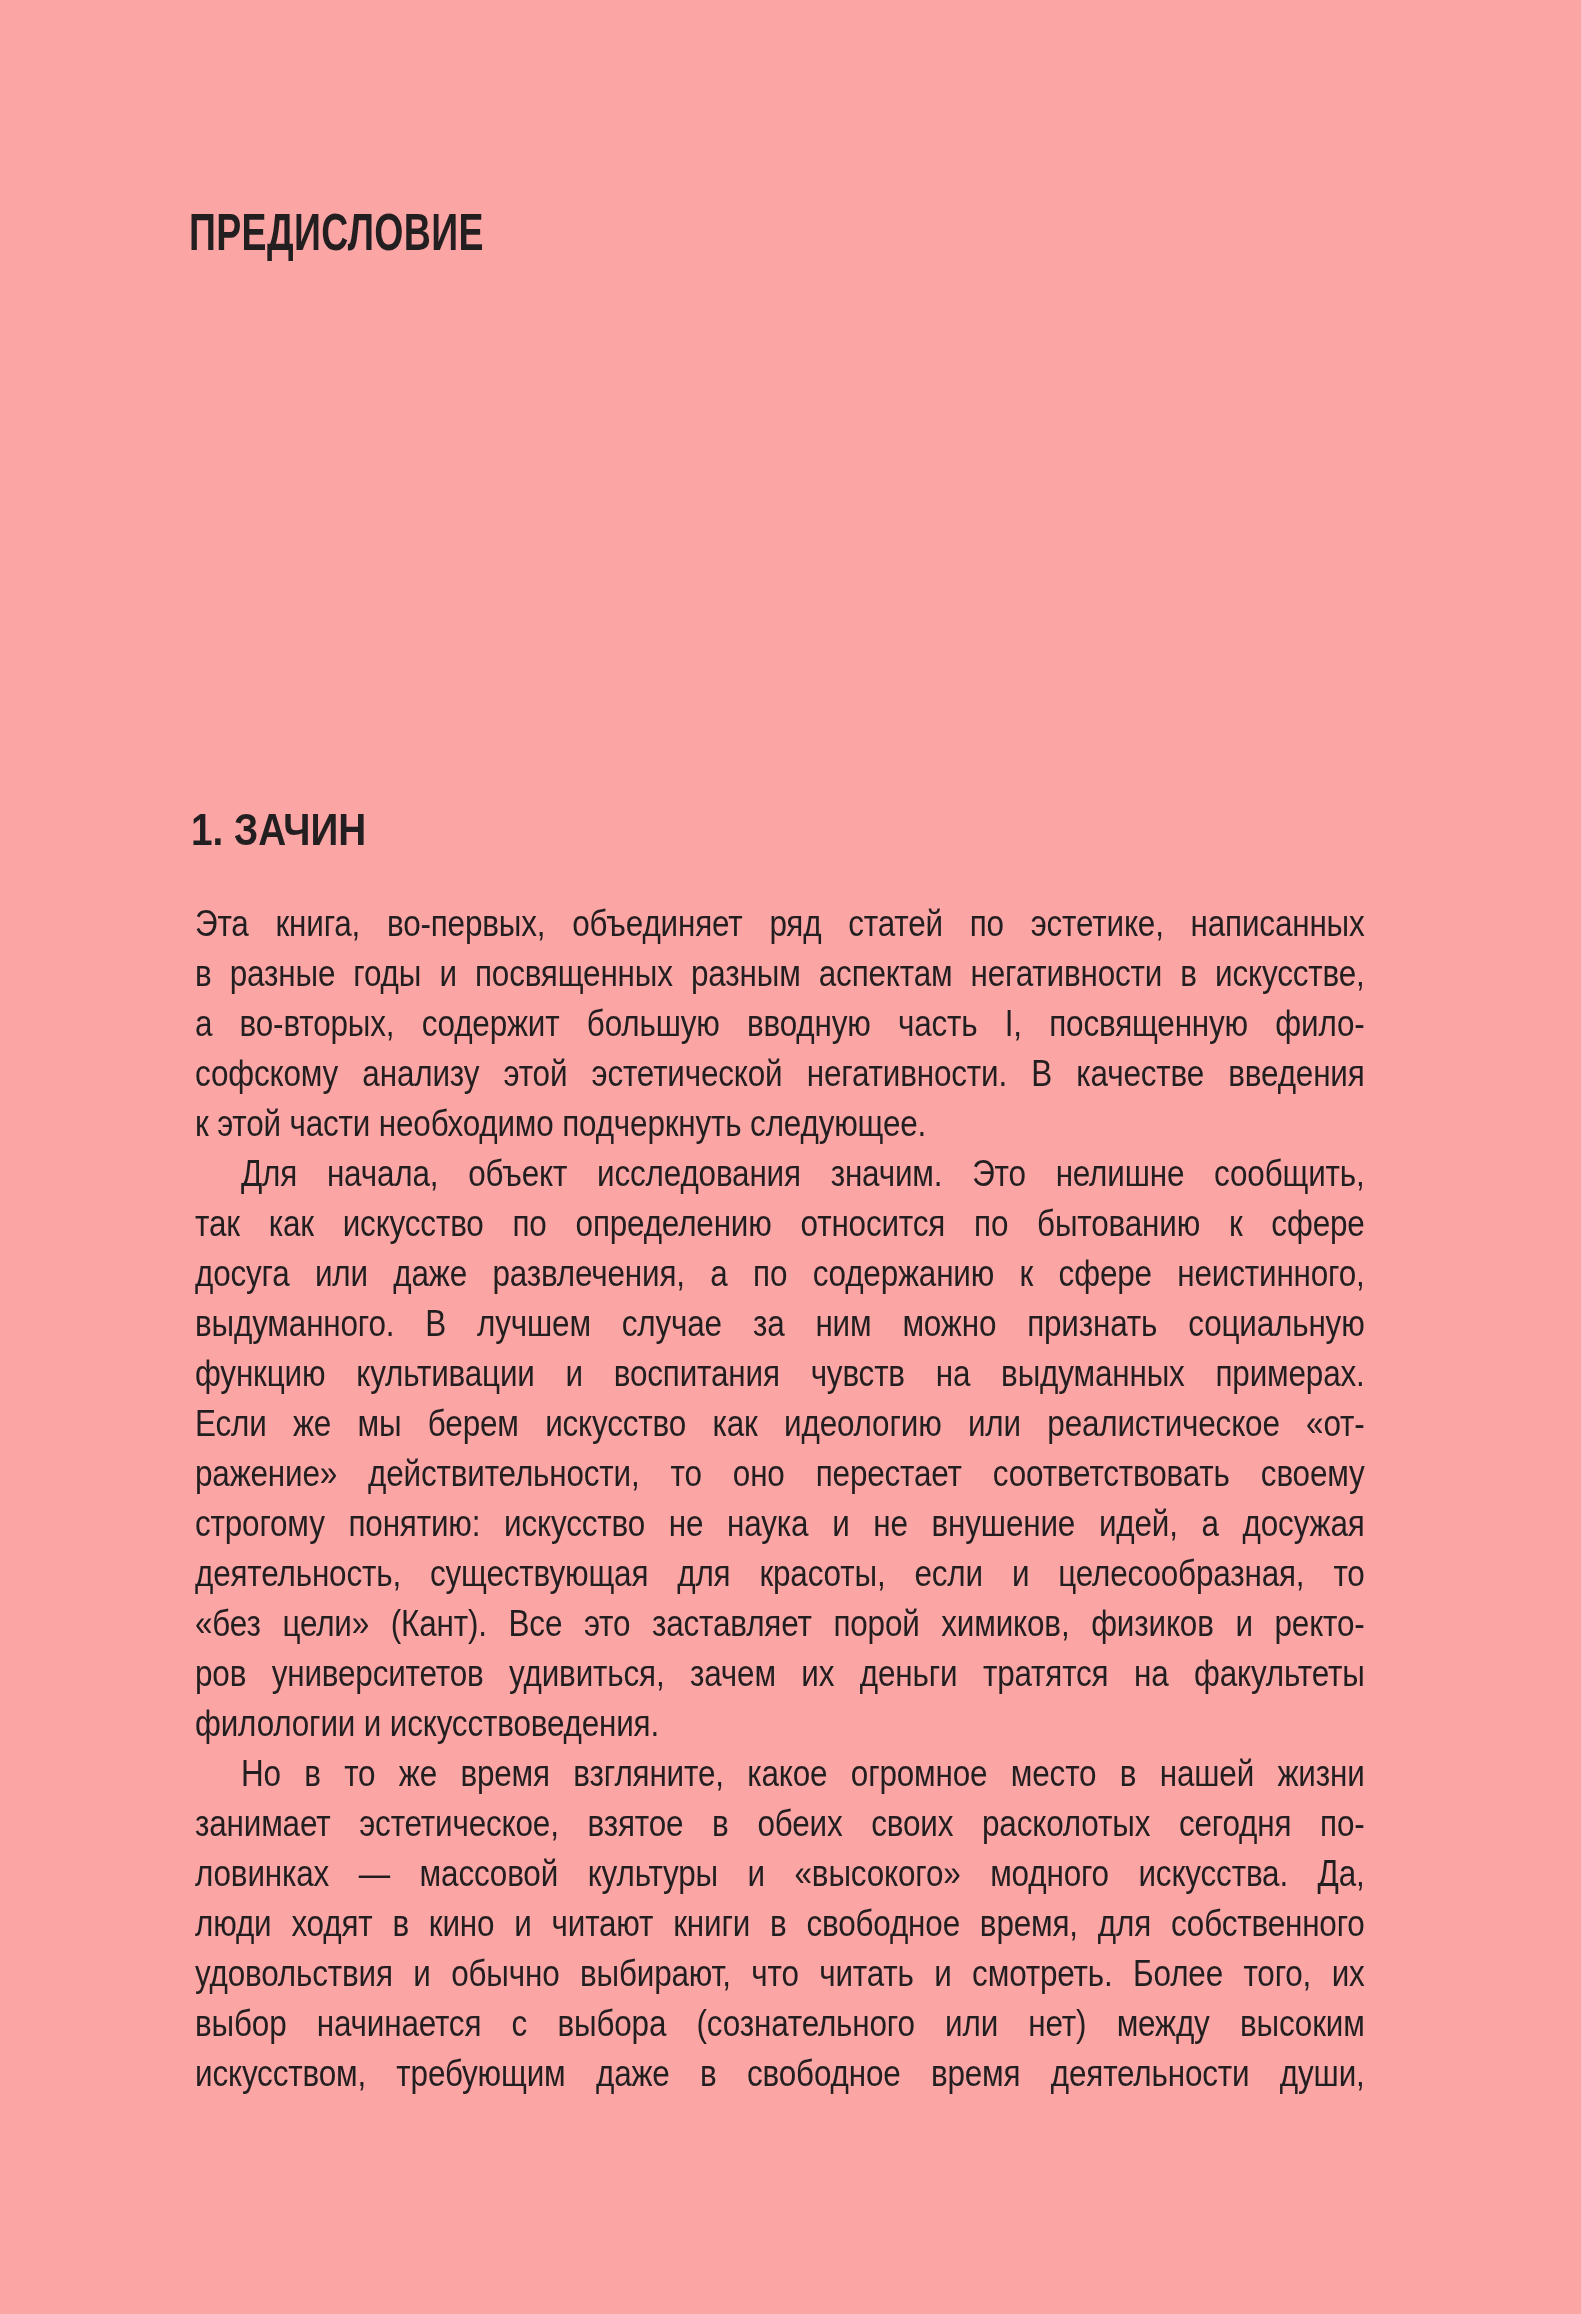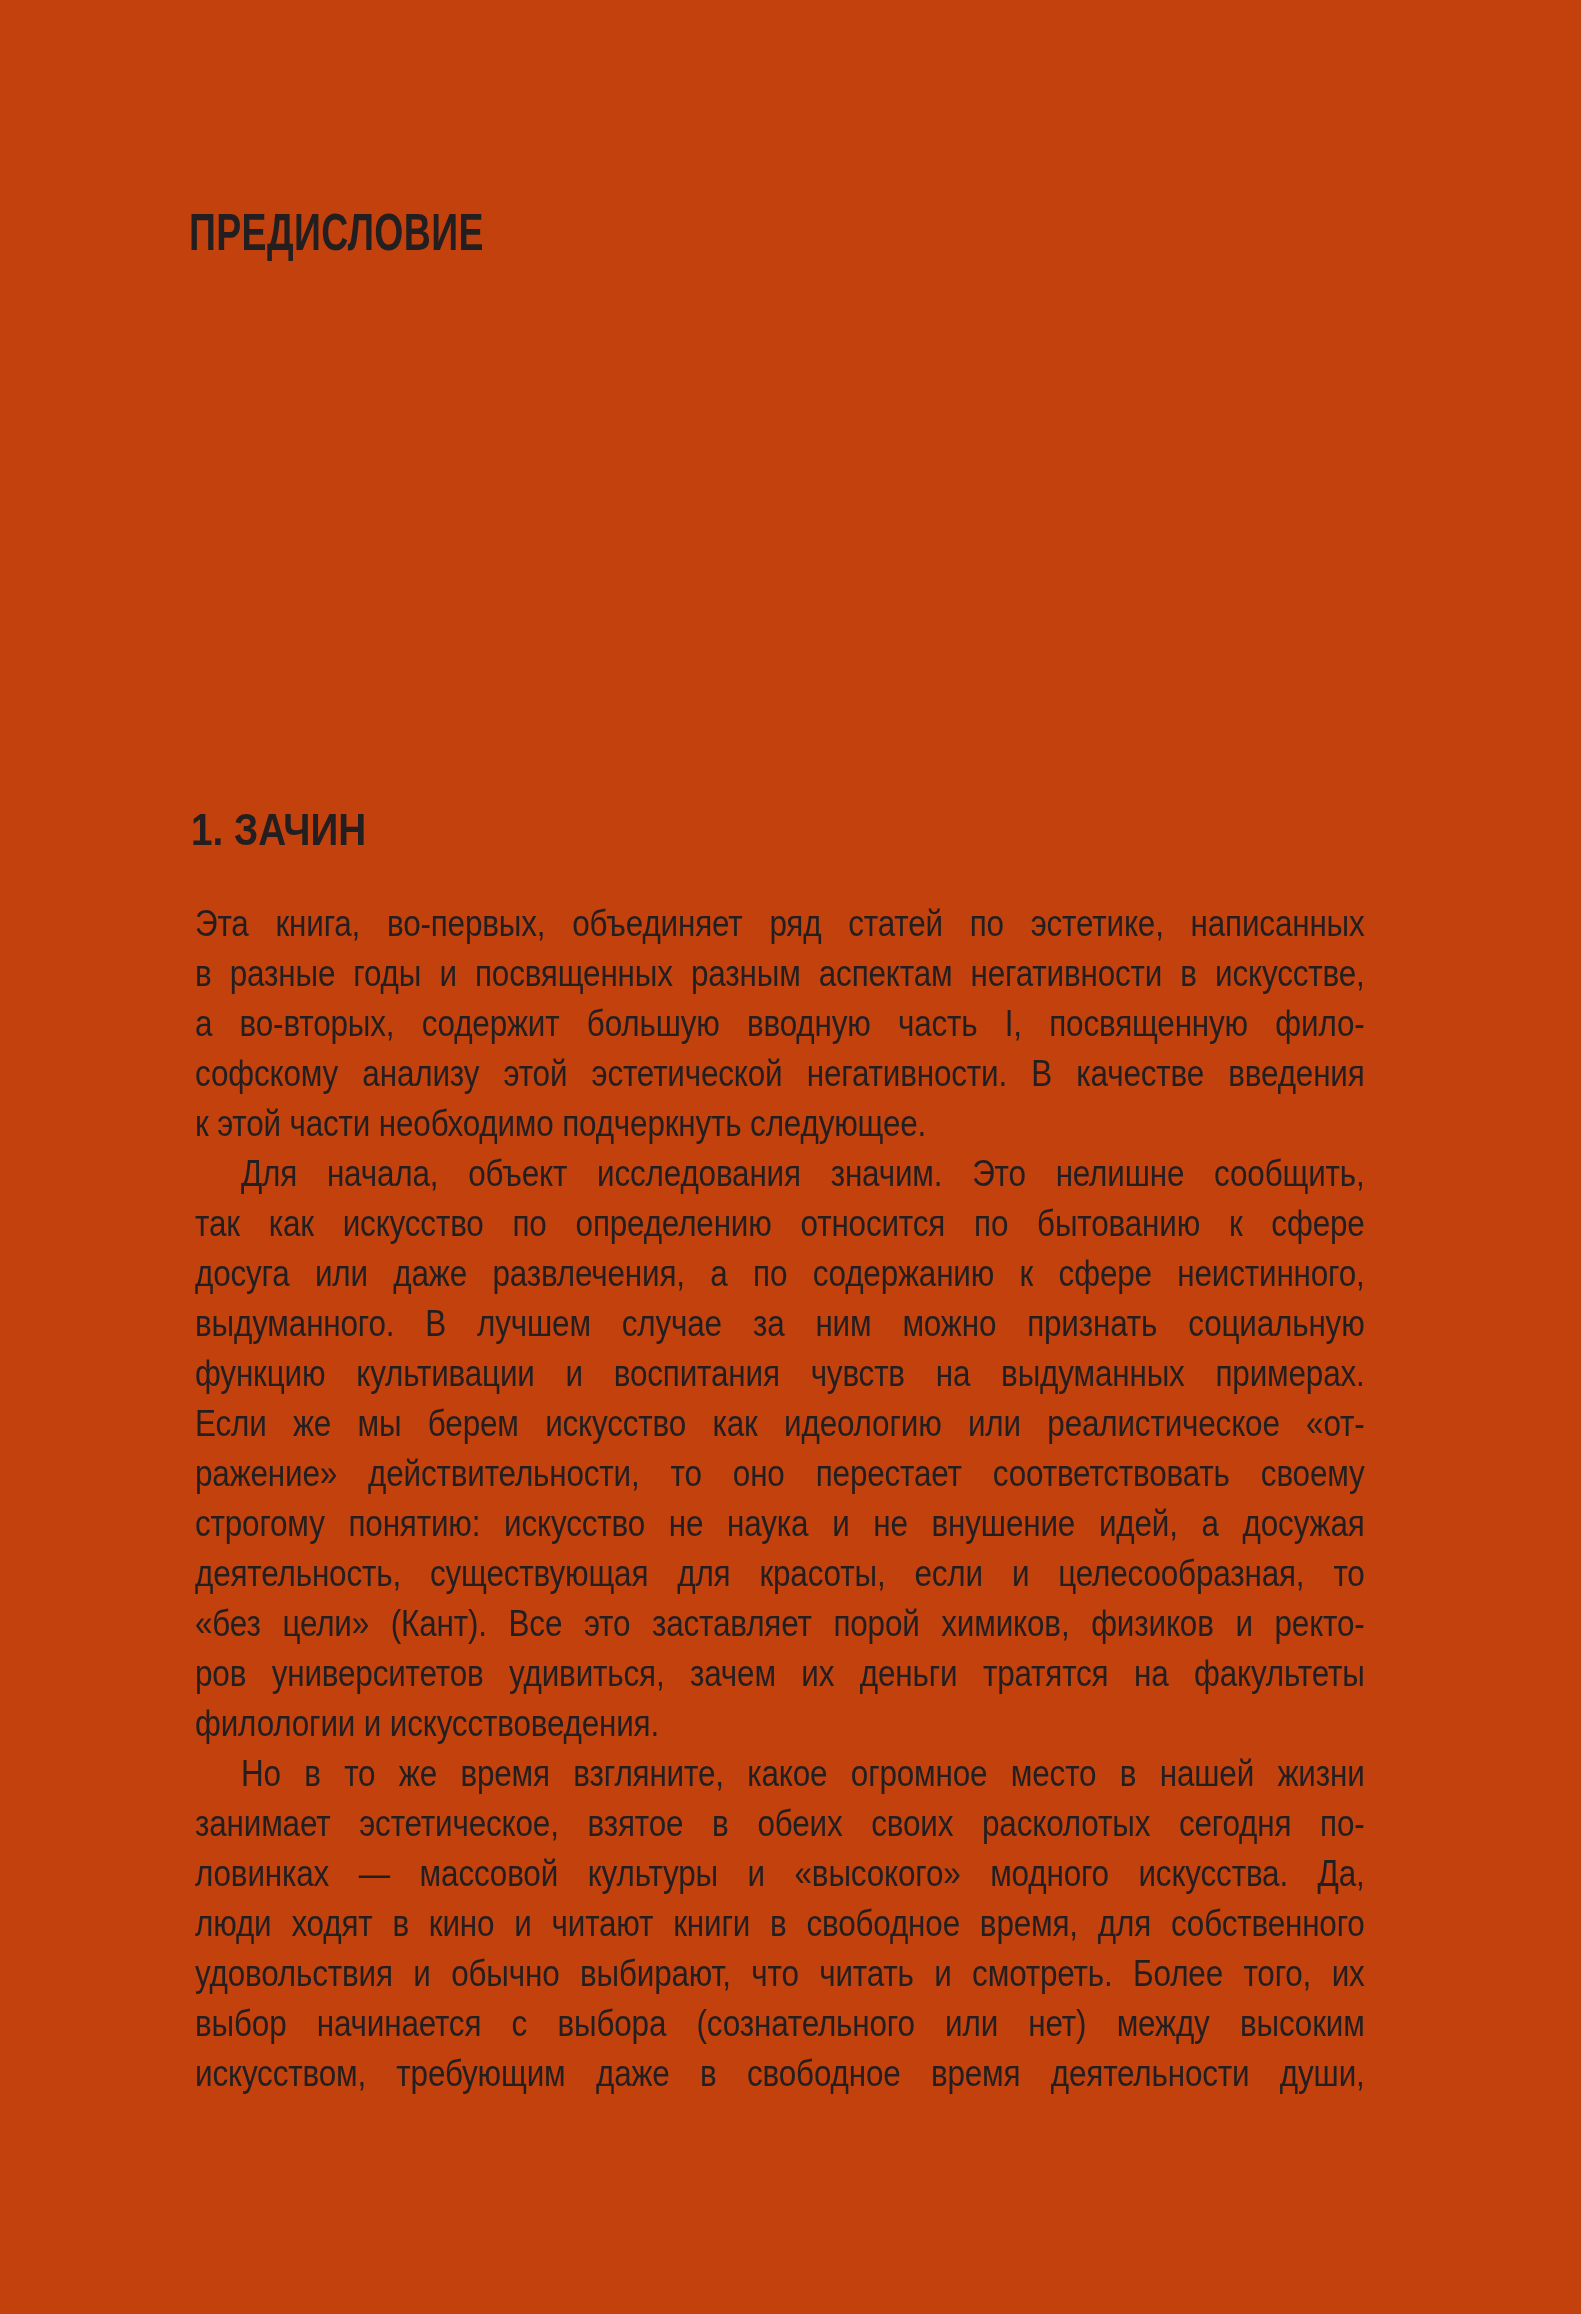--- a/index.html
+++ b/index.html
@@ -11,21 +11,21 @@
     height: 2314px;
     background: #ffffff;
     font-family: "Liberation Sans", sans-serif;
     color: #231f20;
     overflow: hidden;
   }
   .page {
     position: relative;
     width: 1581px;
     height: 2314px;
-    background: #c2410c;
+    background: #fca5a5;
   }
   .chapter-title {
     position: absolute;
     left: 189px;
     top: 206px;
     margin: 0;
     font-size: 52px;
     font-weight: bold;
     line-height: 1;
     white-space: nowrap;

